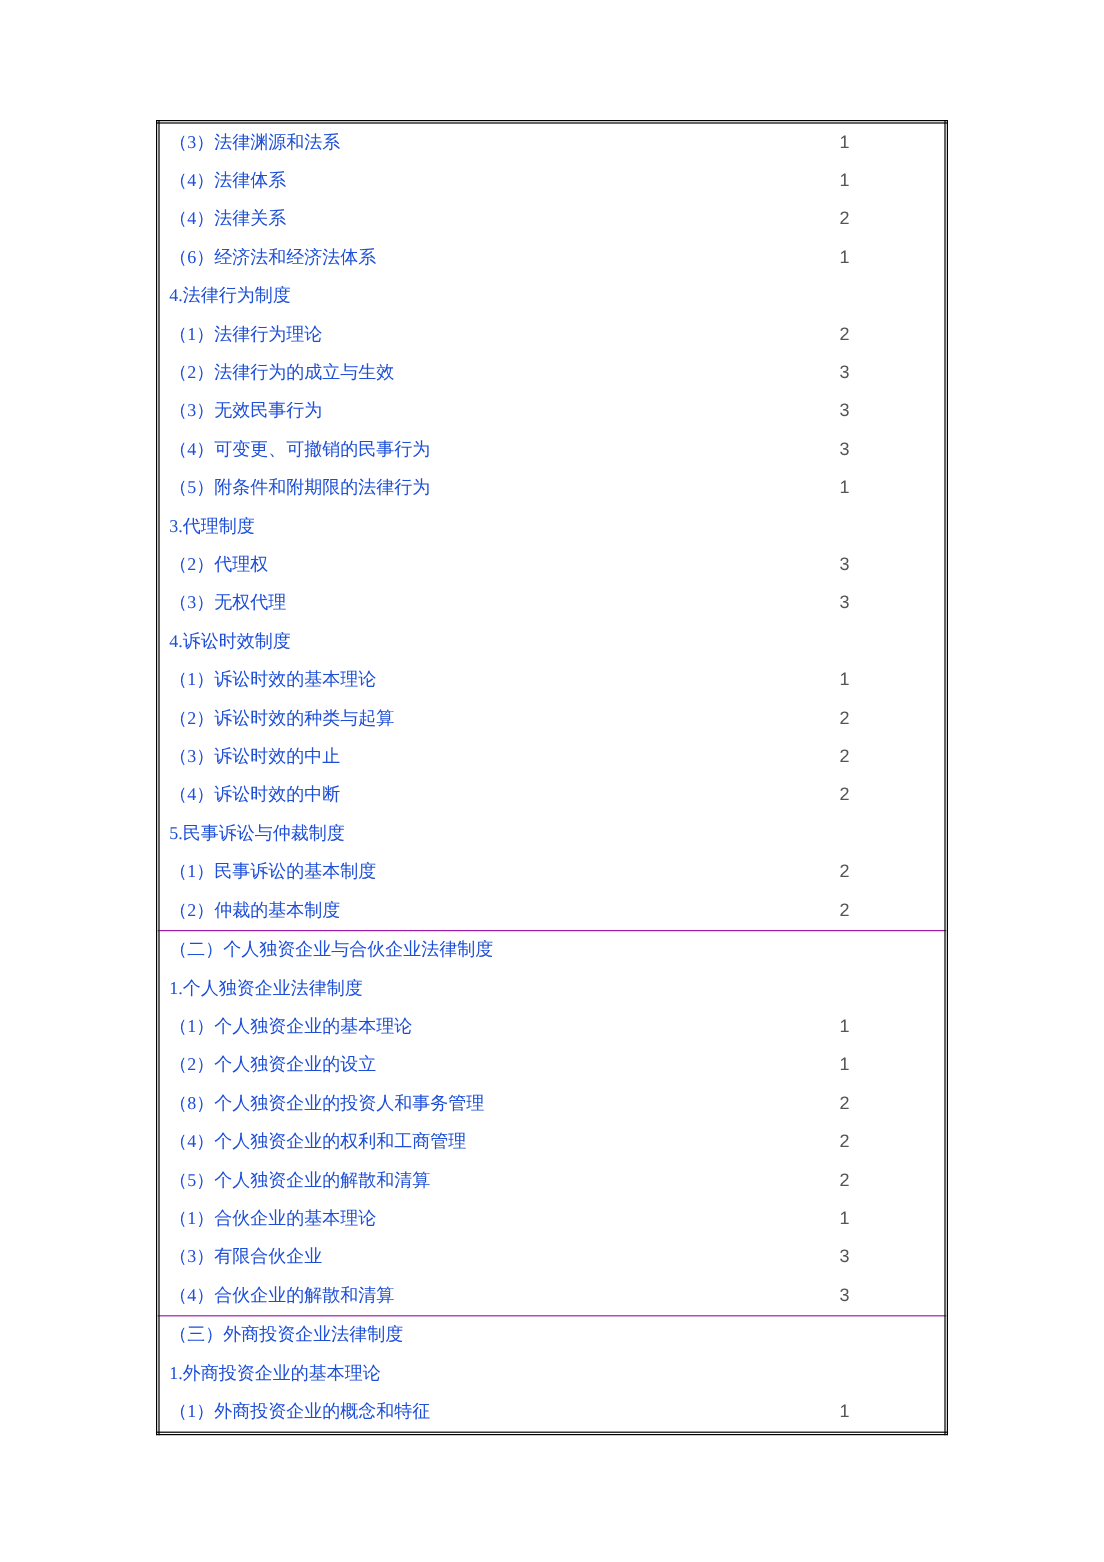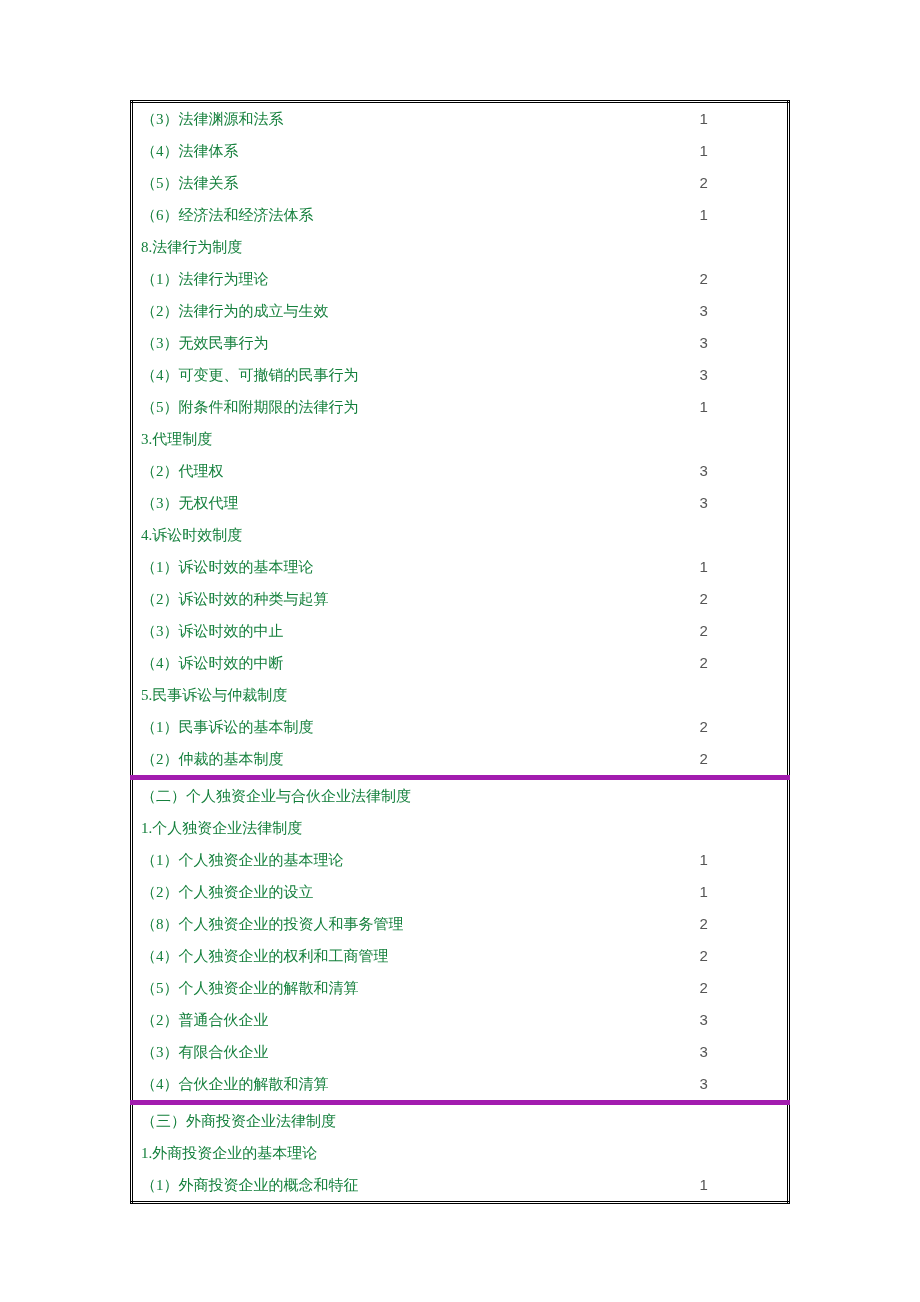--- a/index.html
+++ b/index.html
@@ -20,39 +20,39 @@
     width: 660px;
     margin: 0 auto;
     border-collapse: collapse;
     border: 3px double #000;
   }
   .outer-table td {
     padding: 0;
     vertical-align: top;
   }
   .section-cell {
-    border-top: 5px solid #a21caf;
+    border-top: 1px solid #a21caf;
   }
   .section-cell.first {
     border-top: none;
   }
   .inner {
     width: 100%;
     border-collapse: collapse;
   }
   .inner td {
     padding: 4px 8px 4px 8px;
     line-height: 1.6;
     vertical-align: middle;
     border: none;
   }
   .inner td.label {
     width: 500px;
     text-align: left;
-    color: #15803d;
+    color: #1d4ed8;
   }
   .inner td.val {
     width: 160px;
     text-align: center;
     color: #555;
     font-family: Arial, sans-serif;
   }
 </style>
 </head>
 <body>
@@ -66,29 +66,29 @@
               <tbody>
                 <tr>
                   <td class="label">（3）法律渊源和法系</td>
                   <td class="val">1</td>
                 </tr>
                 <tr>
                   <td class="label">（4）法律体系</td>
                   <td class="val">1</td>
                 </tr>
                 <tr>
-                  <td class="label">（5）法律关系</td>
+                  <td class="label">（4）法律关系</td>
                   <td class="val">2</td>
                 </tr>
                 <tr>
                   <td class="label">（6）经济法和经济法体系</td>
                   <td class="val">1</td>
                 </tr>
                 <tr>
-                  <td class="label">8.法律行为制度</td>
+                  <td class="label">4.法律行为制度</td>
                   <td class="val"></td>
                 </tr>
                 <tr>
                   <td class="label">（1）法律行为理论</td>
                   <td class="val">2</td>
                 </tr>
                 <tr>
                   <td class="label">（2）法律行为的成立与生效</td>
                   <td class="val">3</td>
                 </tr>
@@ -178,22 +178,22 @@
                 </tr>
                 <tr>
                   <td class="label">（4）个人独资企业的权利和工商管理</td>
                   <td class="val">2</td>
                 </tr>
                 <tr>
                   <td class="label">（5）个人独资企业的解散和清算</td>
                   <td class="val">2</td>
                 </tr>
                 <tr>
-                  <td class="label">（2）普通合伙企业</td>
-                  <td class="val">3</td>
+                  <td class="label">（1）合伙企业的基本理论</td>
+                  <td class="val">1</td>
                 </tr>
                 <tr>
                   <td class="label">（3）有限合伙企业</td>
                   <td class="val">3</td>
                 </tr>
                 <tr>
                   <td class="label">（4）合伙企业的解散和清算</td>
                   <td class="val">3</td>
                 </tr>
               </tbody>

